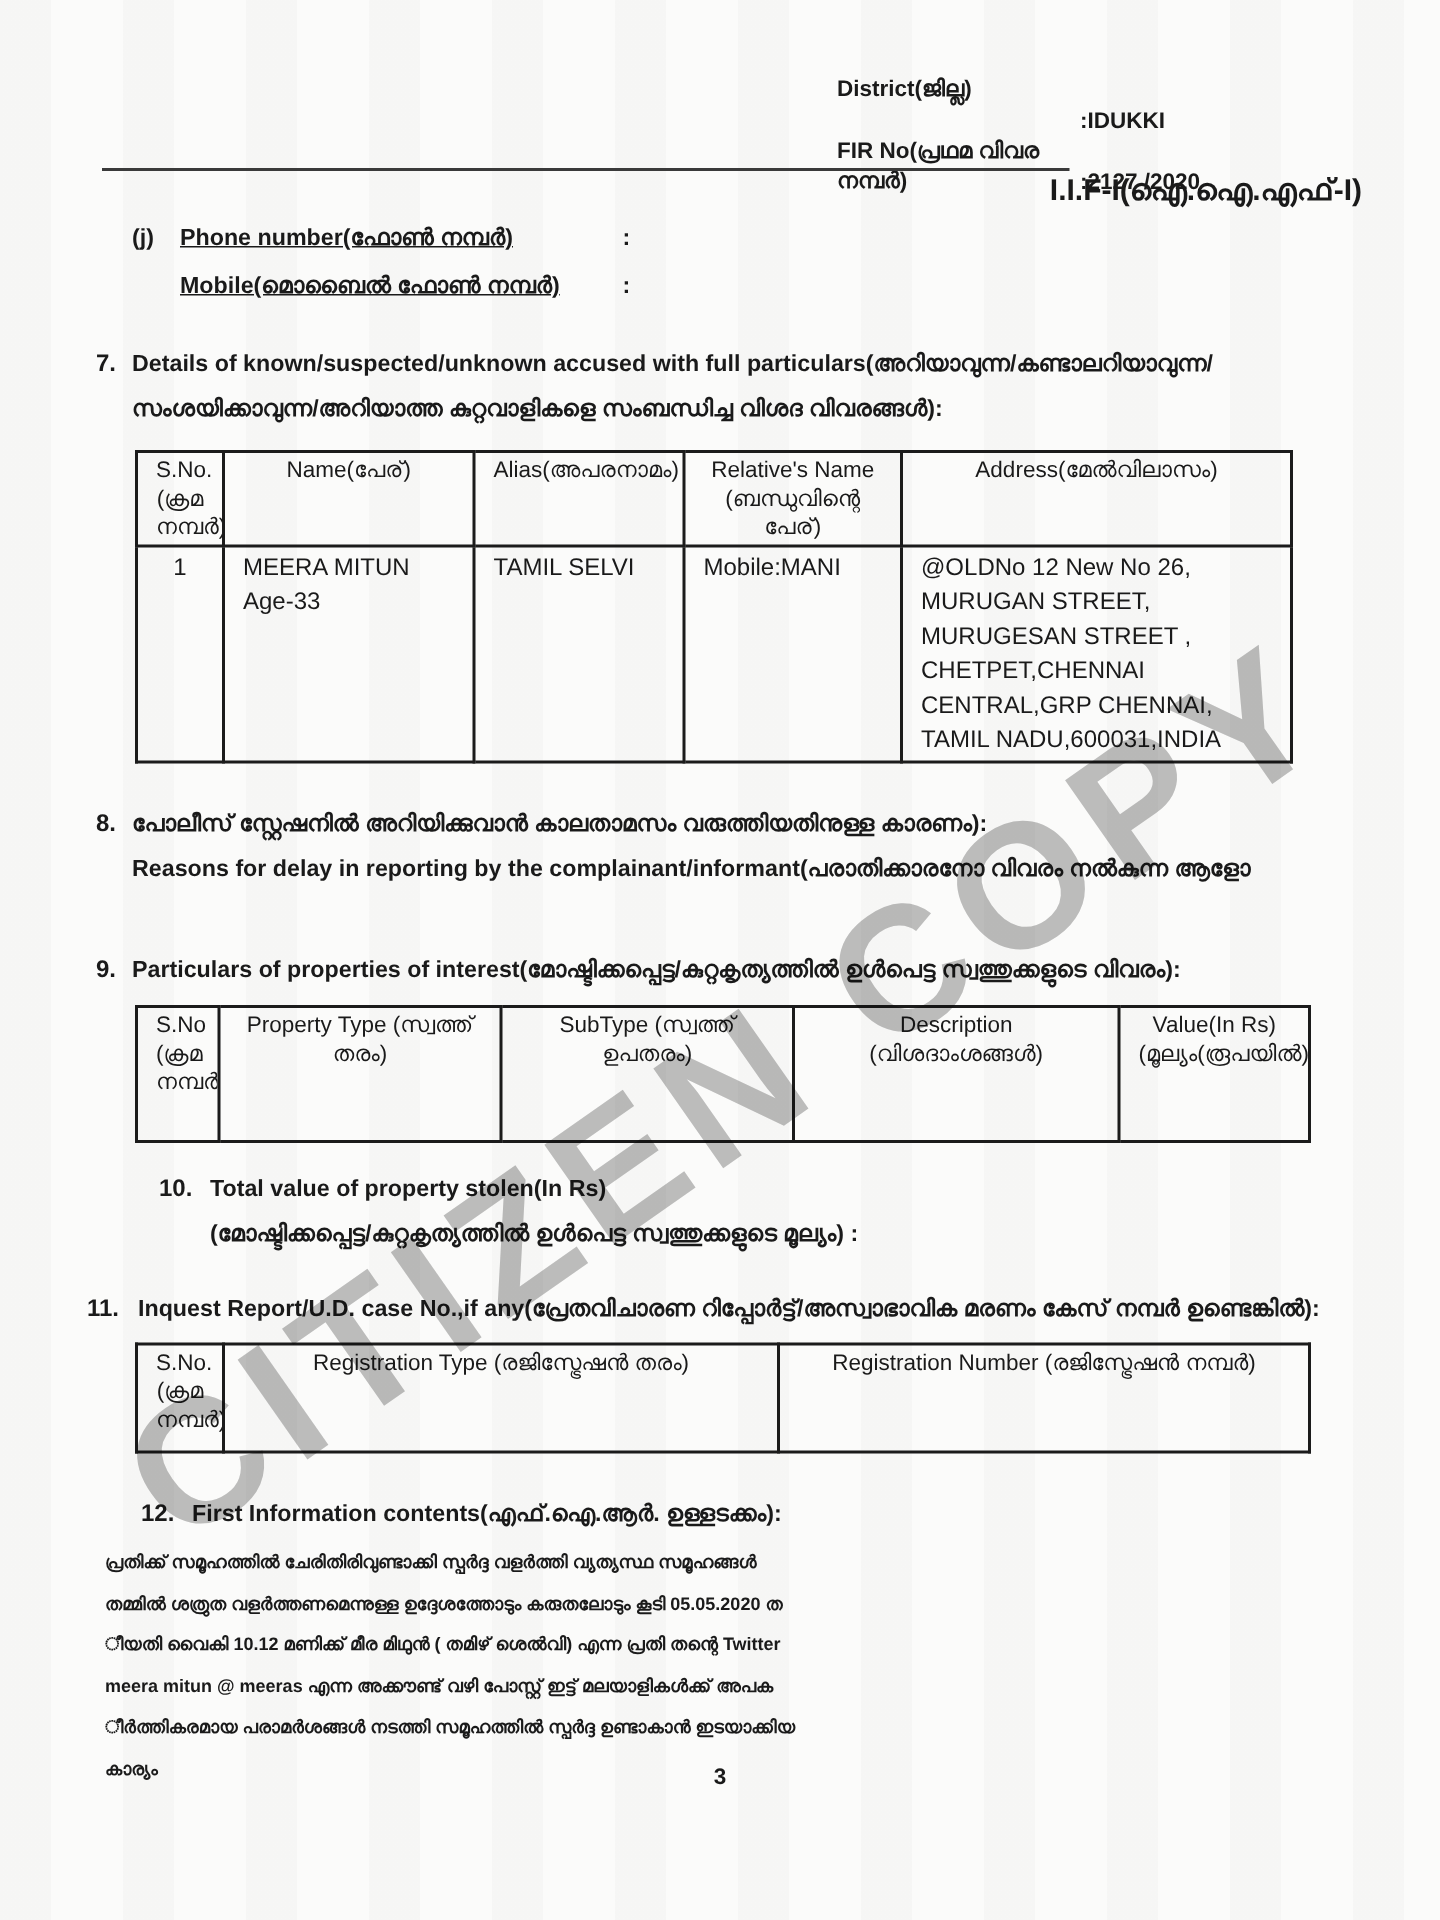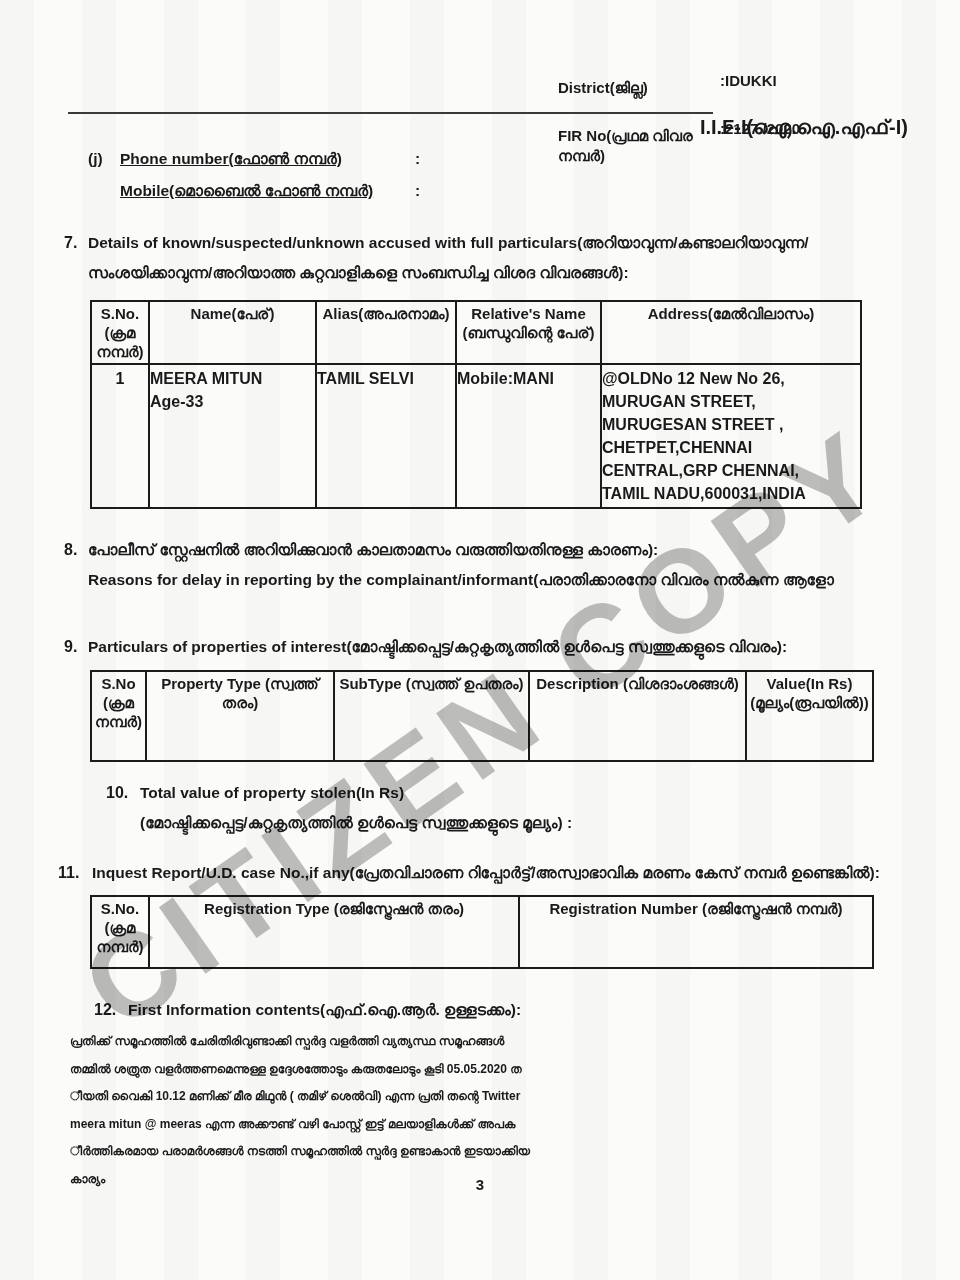--- a/index.html
+++ b/index.html
@@ -36,44 +36,44 @@
     opacity: 0.85;
     mix-blend-mode: multiply;
     white-space: nowrap;
     z-index: 30;
     pointer-events: none;
   }
 
   
   .hdr-block { left: 558px; top: 50px; font-size: 15px; line-height: 20px; }
   .hdr-row { display: flex; }
-  .hdr-label { width: 162px; margin-top: 28px; }
+  .hdr-label { width: 162px; }
   .hdr-value { font-weight: 700; margin-top: 21px; }
   .hdr-rule { left: 68px; top: 112px; width: 645px; height: 2px; background: #3a3a3a; }
   .form-code { top: 116px; right: 52px; font-size: 20px; }
 
   
   .phone-block { left: 88px; top: 150px; font-size: 15.5px; }
   .phone-row { display: flex; margin-bottom: 14px; }
   .ph-letter { width: 32px; }
   .ph-label { width: 295px; text-decoration: underline; }
   .ph-colon { }
 
   
   .section { display: flex; font-size: 15.5px; line-height: 30px; }
   .sec-num { width: 24px; flex: none; font-size: 16px; }
   .sec-body div { }
 
   
   table { border-collapse: collapse; table-layout: fixed; }
   td, th {
     border: 2px solid #1b1b1b;
-    padding: 2px 0;
+    padding: 2px 12px;
     vertical-align: top;
-    font-weight: 700;
+    font-weight: 400;
     overflow: hidden;
   }
   th { text-align: center; font-size: 15px; line-height: 19px; }
   td { font-size: 16px; line-height: 23px; }
   .cell-center { text-align: center; }
 
   .t1 { left: 90px; top: 300px; }
   .t1 th { height: 54px; }
   .t1 td { height: 138px; }
 

